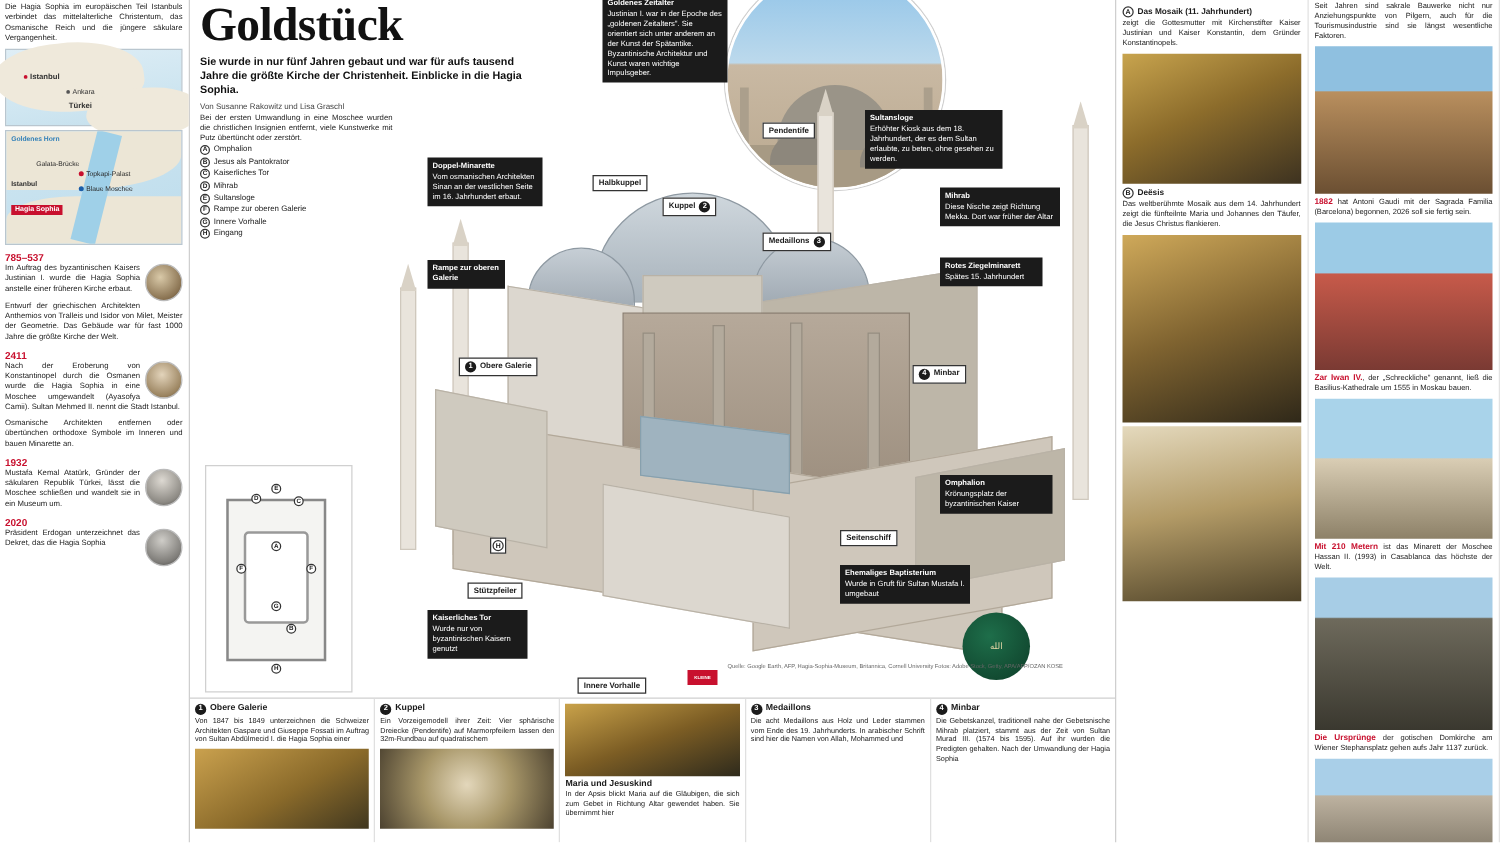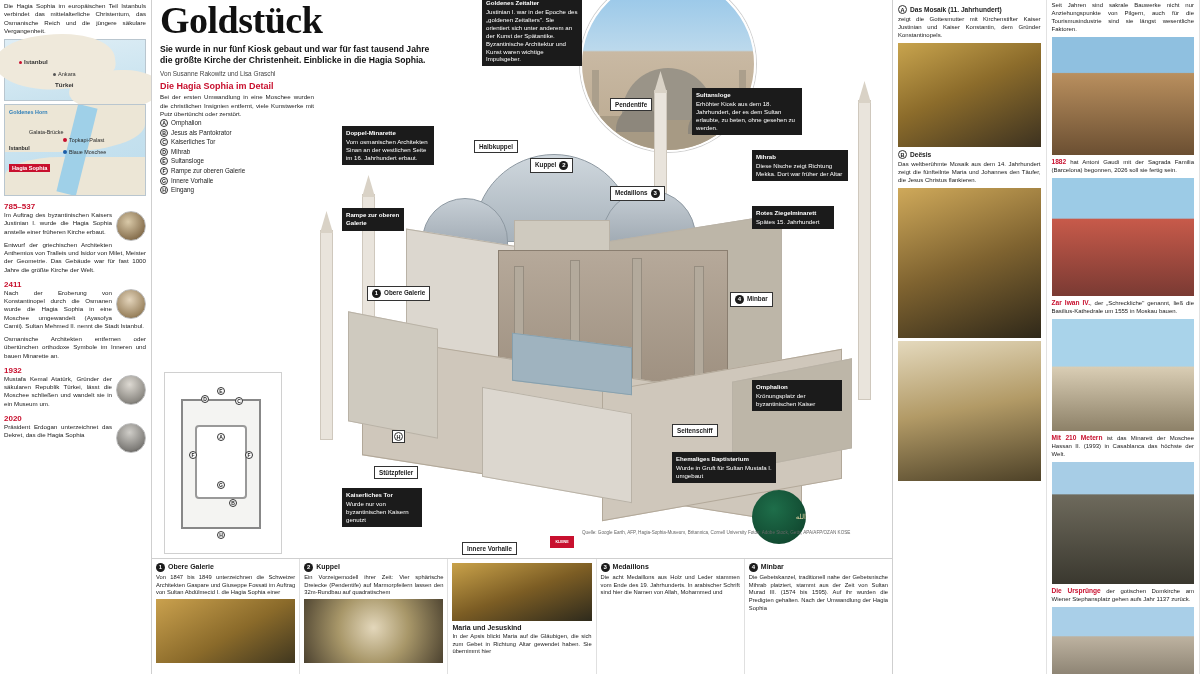--- a/index.html
+++ b/index.html
@@ -188,23 +188,23 @@
   .fp-inner {
     position:absolute; left:30px; top:52px; width:52px; height:74px;
     border:2px solid #999; border-radius:4px; background:#fff;
   }
   .fp-k {
     position:absolute; width:8px; height:8px; border:1px solid #333; border-radius:50%;
     background:#fff; font-size:5px; text-align:center; line-height:7px; font-weight:bold;
   }
 
   .calig {
-    position:absolute; left:600px; top:490px; width:54px; height:54px;
+    position:absolute; left:618px; top:490px; width:54px; height:54px;
     border-radius:50%; background:radial-gradient(circle at 40% 35%,#1e6e4a,#0d3d28);
-    color:#e8d9a8; font-size:7px; text-align:right; line-height:54px;
+    color:#e8d9a8; font-size:7px; text-align:center; line-height:54px;
     font-family:"Liberation Serif", serif;
   }
   .credits { position:absolute; left:430px; top:530px; font-size:4.6px; color:#666; line-height:1.3; }
   .logo-red {
     position:absolute; left:398px; top:536px; width:24px; height:12px;
     background:#c8102e; color:#fff; font-size:3.6px; text-align:center; line-height:12px; font-weight:bold;
   }
 
   
   .bottom-strip {
@@ -304,23 +304,22 @@
     <div class="hdate">2020</div>
     <div class="portrait p4"></div>
     <div class="tiny">Präsident Erdogan unterzeichnet das Dekret, das die Hagia Sophia</div>
   </div>
 
   <div class="col-center">
 
     <div class="headline">
       <span class="l2">Goldstück</span>
     </div>
-    <div class="subhead">Sie wurde in nur fünf Kiosk gebaut und war für fast tausend Jahre die größte Kirche der Christenheit. Einblicke in die Hagia Sophia.</div>
+    <div class="subhead">Sie wurde in nur fünf Jahren gebaut und war für aufs tausend Jahre die größte Kirche der Christenheit. Einblicke in die Hagia Sophia.</div>
     <div class="byline">Von Susanne Rakowitz und Lisa Graschl</div>
-    <div class="detail-h">Die Hagia Sophia im Detail</div>
     <div class="detail-p">Bei der ersten Umwandlung in eine Moschee wurden die christlichen Insignien entfernt, viele Kunstwerke mit Putz übertüncht oder zerstört.</div>
 
     <div class="legend">
       <div><span class="k">A</span><span>Omphalion</span></div>
       <div><span class="k">B</span><span>Jesus als Pantokrator</span></div>
       <div><span class="k">C</span><span>Kaiserliches Tor</span></div>
       <div><span class="k">D</span><span>Mihrab</span></div>
       <div><span class="k">E</span><span>Sultansloge</span></div>
       <div><span class="k">F</span><span>Rampe zur oberen Galerie</span></div>
       <div><span class="k">G</span><span>Innere Vorhalle</span></div>

